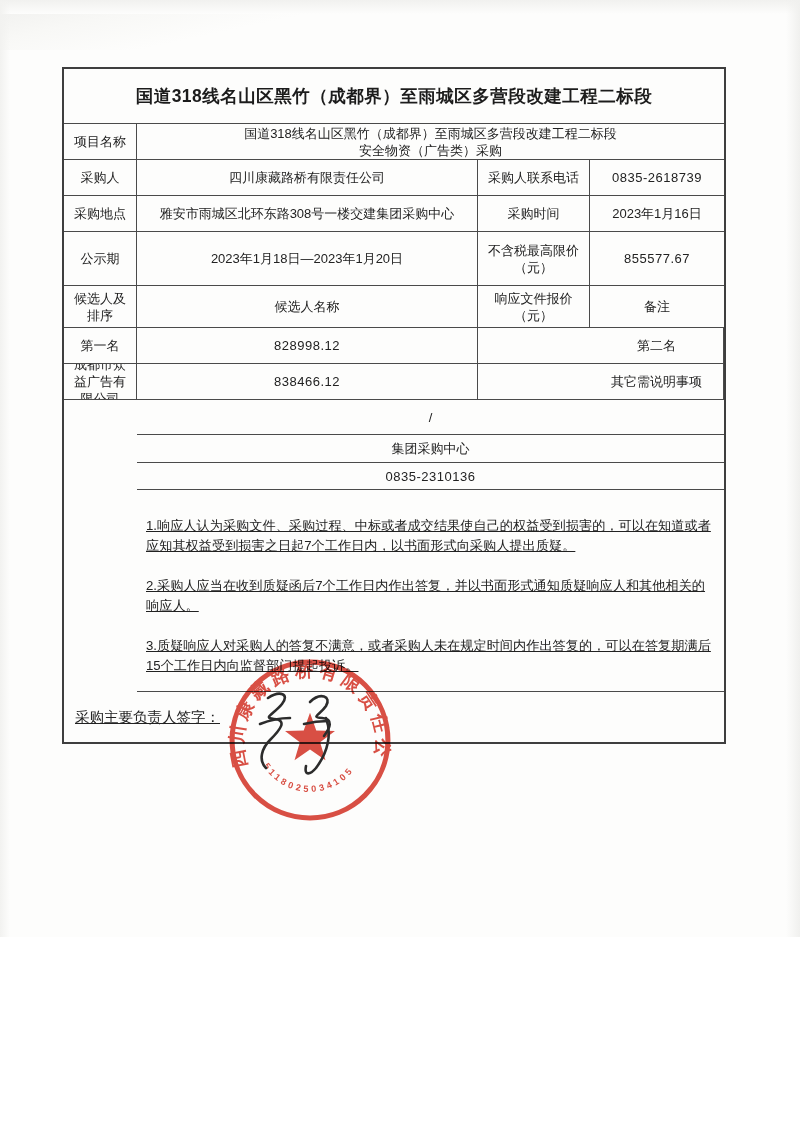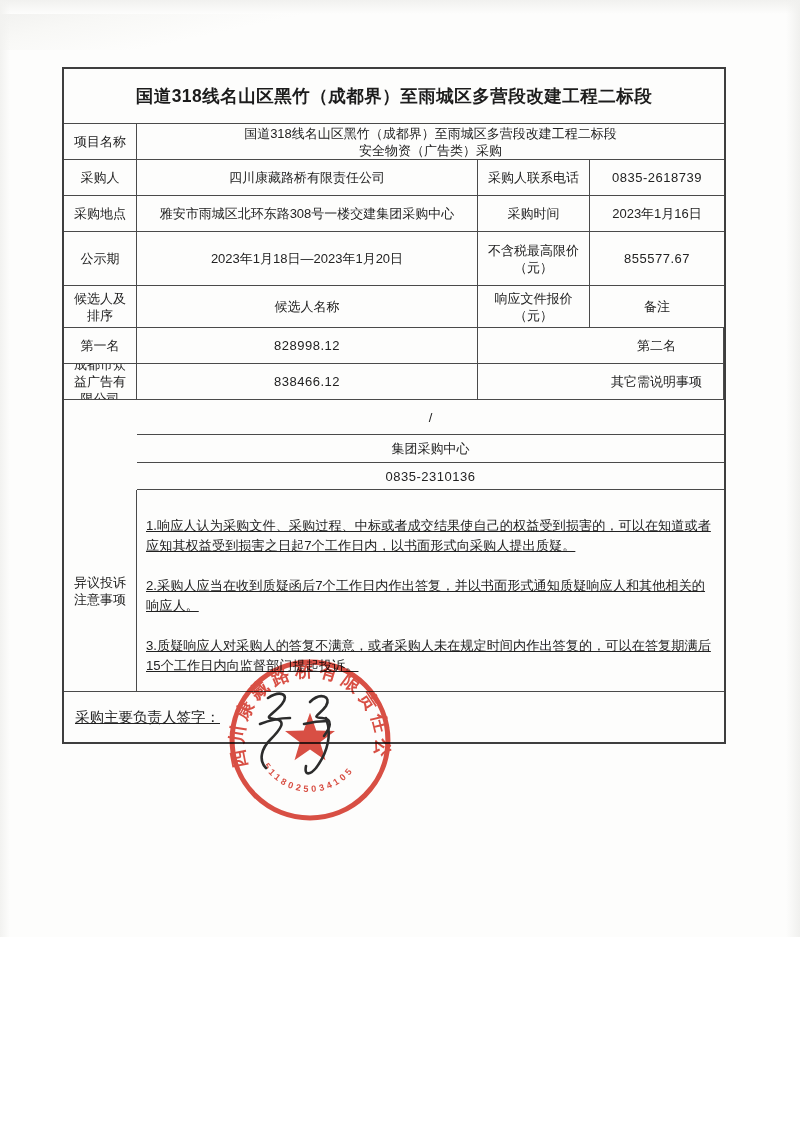--- a/index.html
+++ b/index.html
@@ -104,21 +104,20 @@
     <div class="c">成都市众益广告有限公司</div>
     <div class="c num">838466.12</div>
     <div class="c nr"></div>
 
     <div class="c">其它需说明事项</div>
     <div class="c nr span3">/</div>
 
     <div class="c nr span3">集团采购中心</div>
     <div class="c nr span3 num">0835-2310136</div>
 
-    <div class="c">异议投诉注意事项</div>
     <div class="c nr span3 notice-cell">
       <p>1.响应人认为采购文件、采购过程、中标或者成交结果使自己的权益受到损害的，可以在知道或者应知其权益受到损害之日起7个工作日内，以书面形式向采购人提出质疑。</p>
       <p>2.采购人应当在收到质疑函后7个工作日内作出答复，并以书面形式通知质疑响应人和其他相关的响应人。</p>
       <p>3.质疑响应人对采购人的答复不满意，或者采购人未在规定时间内作出答复的，可以在答复期满后15个工作日内向监督部门提起投诉。</p>
       
       
     </div>
 
     <div class="c nr nb span4 sig-cell">
       <span>采购主要负责人签字：</span>

